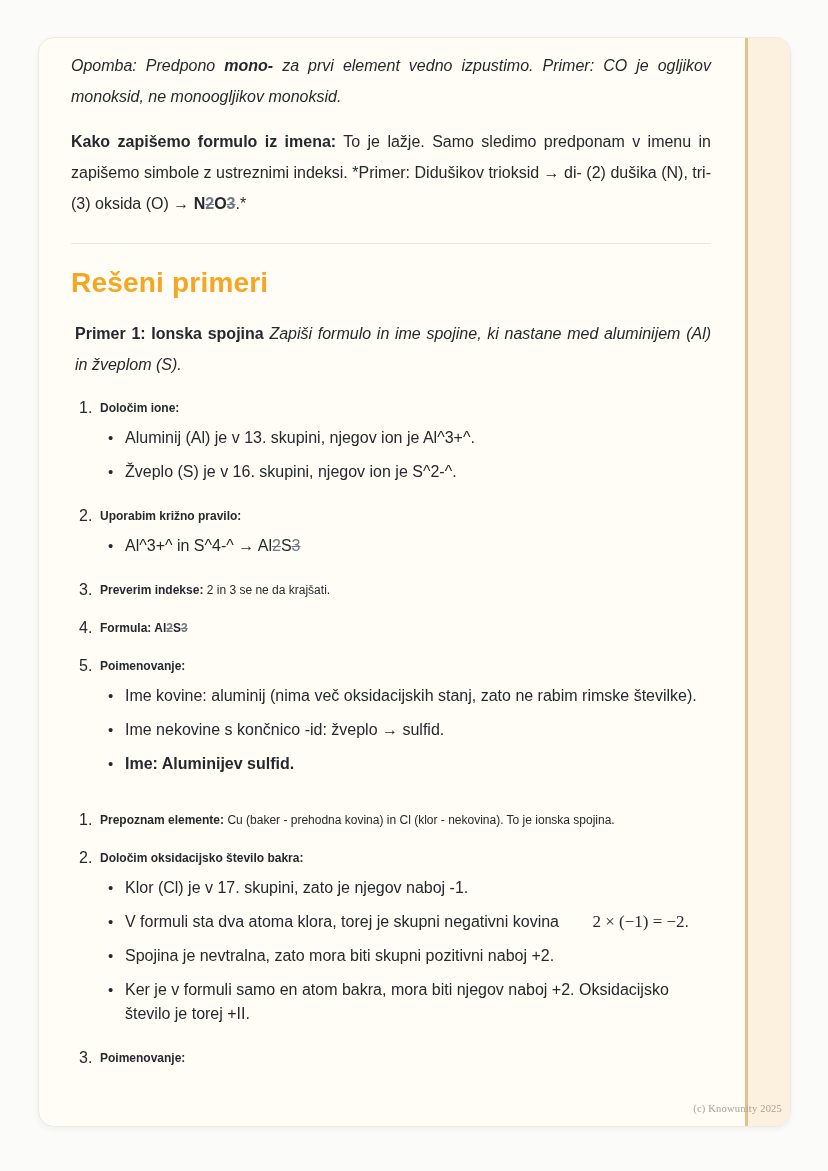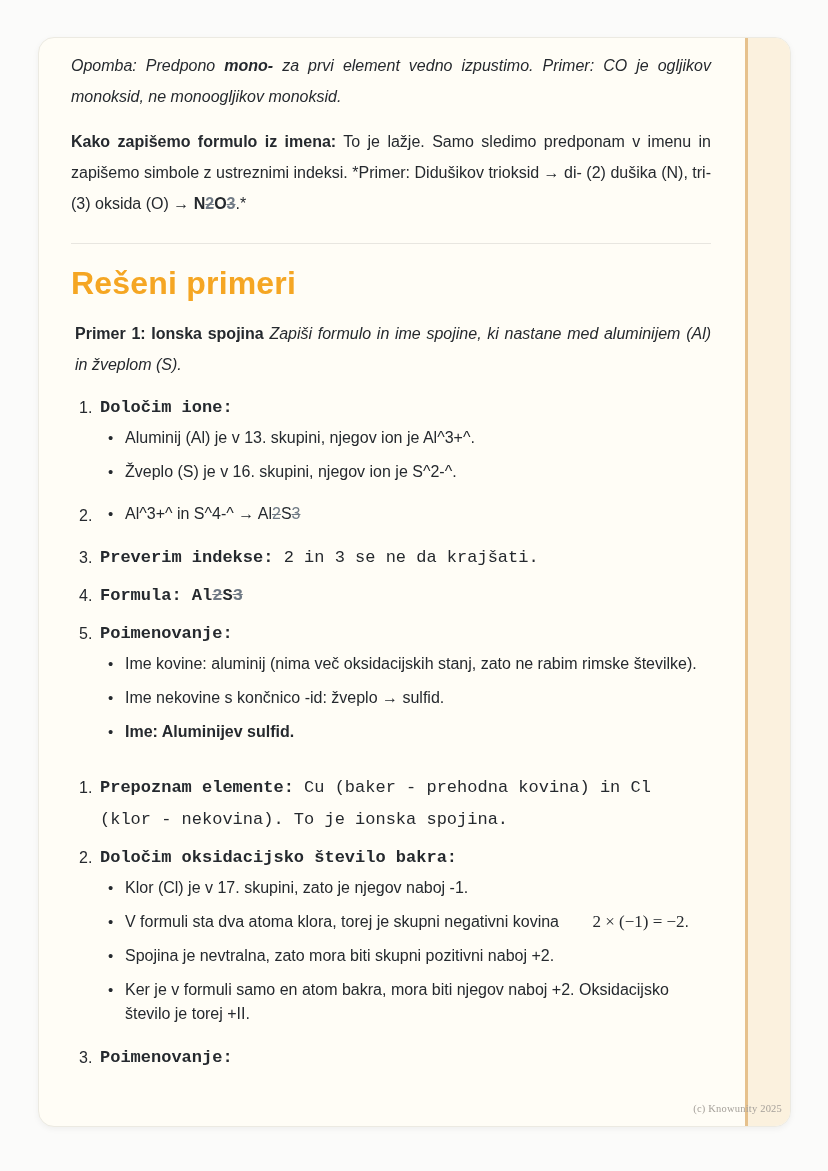--- a/index.html
+++ b/index.html
@@ -25,29 +25,29 @@
     width:708px;padding:12px 36px 0 32px;
   }
   .p{
     margin:0 0 14px 0;font-size:16px;line-height:31px;
     text-align:justify;
   }
   .divider{
     border:none;border-top:1px solid #e8e6e0;margin:24px 0 24px 0;
   }
   .h{
-    margin:0 0 20px 0;font-size:32px;line-height:30px;font-weight:700;
+    margin:0 0 20px 0;font-size:28px;line-height:30px;font-weight:700;
     color:#f5a623;letter-spacing:0.2px;
   }
   .title-p{margin:0 0 12px 4px;}
   .steps{margin:4px 0 18px 0;padding-left:8px;}
   .step{display:flex;margin-bottom:6px;}
   .num{flex:none;width:21px;font-size:16px;line-height:32px;}
   .sc{flex:1;min-width:0;}
-  .label{font-size:17px;line-height:32px;font-family:Liberation Mono, monospace;}
+  .label{font-size:12px;line-height:32px;}
   .bullets{margin:2px 0 4px 0;padding-left:8px;}
   .bullet{display:flex;margin:0 0 10px 0;}
   .dot{flex:none;width:17px;font-size:15px;line-height:24px;color:#25292e;}
   .bt{flex:1;font-size:16px;line-height:24px;}
   .b{font-weight:700;}
   .i{font-style:italic;}
   .strike{text-decoration:line-through;color:#707a85;}
   .serif{font-family:"Liberation Serif","DejaVu Serif",serif;font-size:17px;margin-left:29px;}
   .watermark{
     position:absolute;right:8px;bottom:12px;z-index:3;
@@ -86,20 +86,21 @@
               <span class="dot">•</span>
               <div class="bt"><span>Žveplo (S) je v 16. skupini, njegov ion je S^2-^.</span></div>
             </div>
           </div>
         </div>
       </div>
 
       <div class="step">
         <span class="num">2.</span>
         <div class="sc">
+          <div class="label"><span class="b">Uporabim križno pravilo:</span></div>
           <div class="bullets">
             <div class="bullet">
               <span class="dot">•</span>
               <div class="bt"><span>Al^3+^ in S^4-^ → Al</span><span class="strike">2</span><span>S</span><span class="strike">3</span></div>
             </div>
           </div>
         </div>
       </div>
 
       <div class="step">

